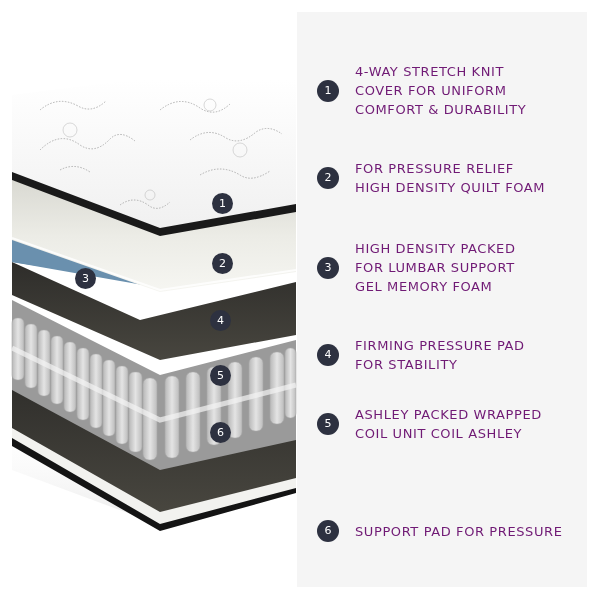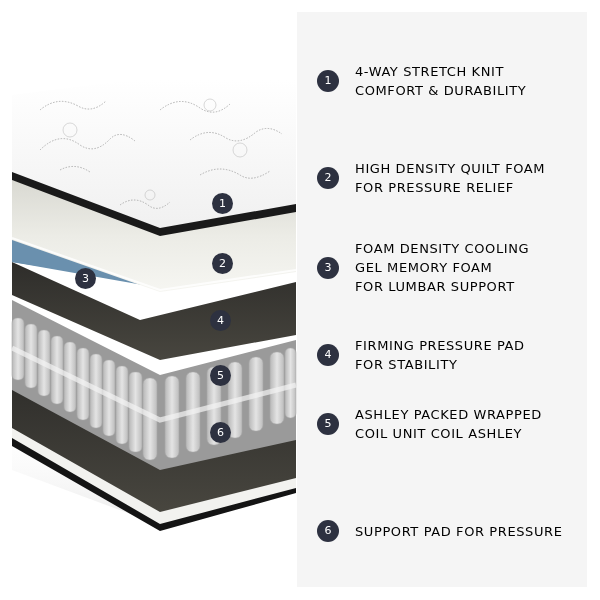--- a/index.html
+++ b/index.html
@@ -61,21 +61,21 @@
       color: #ffffff;
       font-size: 11px;
       line-height: 22px;
       text-align: center;
       margin-right: 16px;
     }
     .feature-text {
       font-size: 13px;
       line-height: 19px;
       letter-spacing: 0.6px;
-      color: #000000;
+      color: #701a75;
       white-space: nowrap;
     }
     .feature-text div { display: block; }
   </style>
 </head>
 <body>
 
 <div class="illustration">
   <svg width="300" height="600" viewBox="0 0 300 600">
     <defs>
@@ -185,38 +185,39 @@
   <div class="callout" style="left:210px;top:365px;">5</div>
   <div class="callout" style="left:210px;top:422px;">6</div>
 </div>
 
 <div class="panel">
 
   <div class="feature" style="top:50px;">
     <div class="badge">1</div>
     <div class="feature-text">
       <div>4-WAY STRETCH KNIT</div>
+      <div>COVER FOR UNIFORM</div>
       <div>COMFORT &amp; DURABILITY</div>
     </div>
   </div>
 
   <div class="feature" style="top:147px;">
     <div class="badge">2</div>
     <div class="feature-text">
+      <div>FOR PRESSURE RELIEF</div>
       <div>HIGH DENSITY QUILT FOAM</div>
-      <div>FOR PRESSURE RELIEF</div>
     </div>
   </div>
 
   <div class="feature" style="top:227px;">
     <div class="badge">3</div>
     <div class="feature-text">
-      <div>FOAM DENSITY COOLING</div>
+      <div>HIGH DENSITY PACKED</div>
+      <div>FOR LUMBAR SUPPORT</div>
       <div>GEL MEMORY FOAM</div>
-      <div>FOR LUMBAR SUPPORT</div>
     </div>
   </div>
 
   <div class="feature" style="top:324px;">
     <div class="badge">4</div>
     <div class="feature-text">
       <div>FIRMING PRESSURE PAD</div>
       <div>FOR STABILITY</div>
     </div>
   </div>

